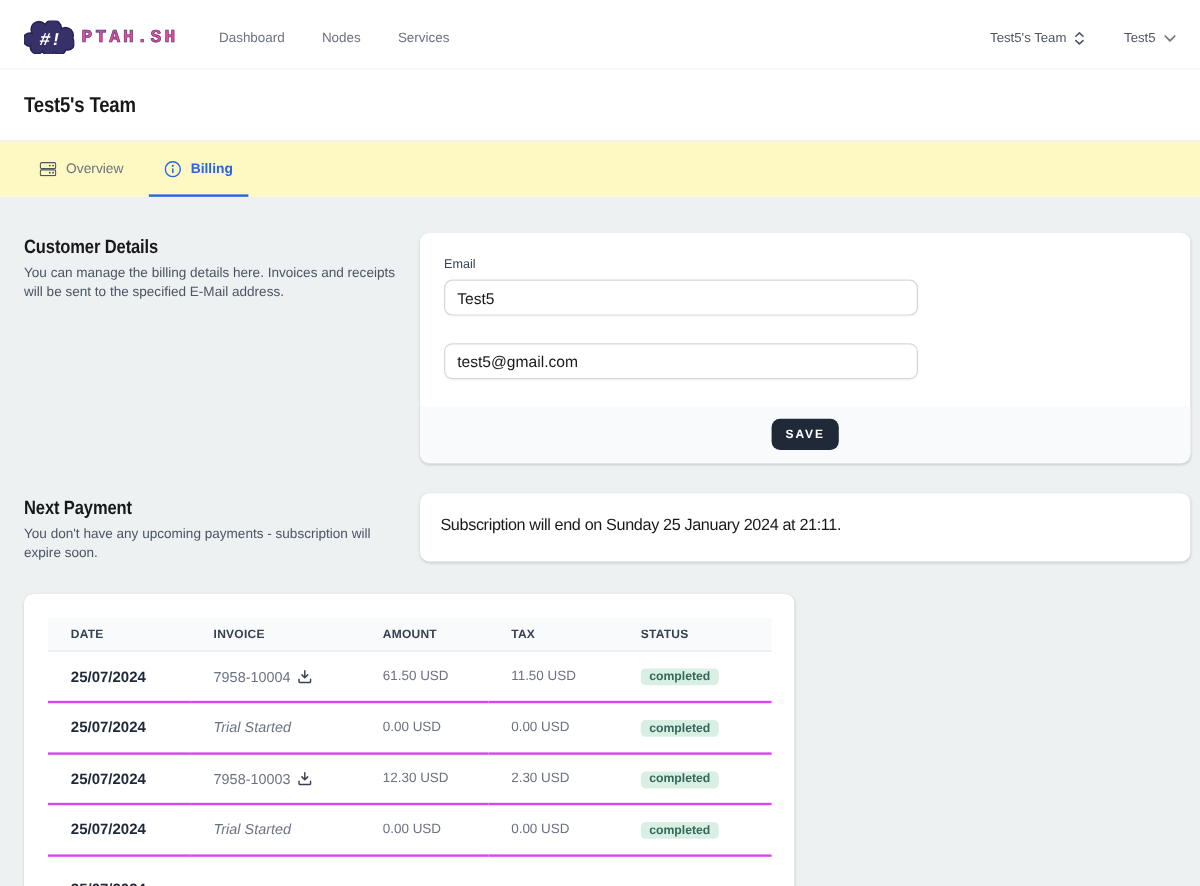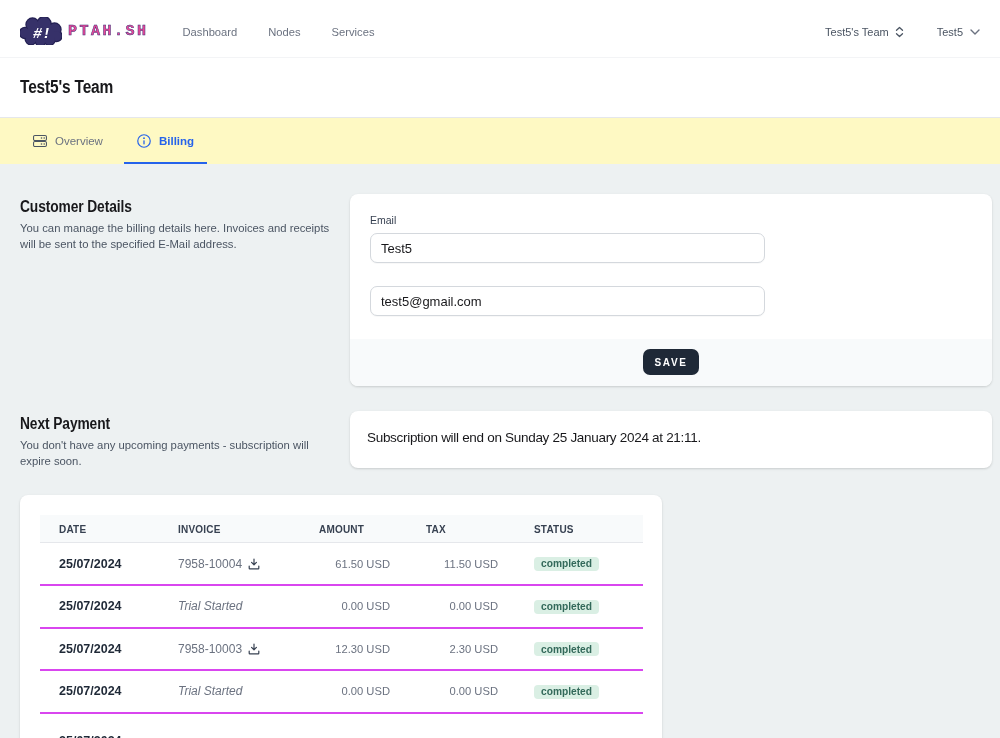--- a/index.html
+++ b/index.html
@@ -53,21 +53,21 @@
 
 .card.pad { padding:17px 20px 20px 17px; font-size:13.5px; line-height:20px; color:#18181b; letter-spacing:-0.3px; }
 
 .tbl { padding:20px 19px 0 20px; overflow:hidden; }
 table { border-collapse:collapse; width:603px; table-layout:fixed; }
 th { font-size:10px; line-height:10px; font-weight:700; color:#374151; text-align:left; letter-spacing:0.2px;
   padding:10px 19px 7px 19px; background:#f8fafb; border-bottom:1px solid #e5e7eb; }
 td { padding:0 19px; border-bottom:2px solid #d946ef; height:42.5px; font-size:12px; color:#6b7280; }
 tr:last-child td { border-bottom:none; }
 td.date { font-size:12.5px; font-weight:700; color:#1f2937; }
-th.r, td.r { text-align:right; } td.r { font-size:11.2px; padding-right:17px; }
+th.r, td.r { } td.r { font-size:11.2px; padding-right:17px; }
 .inv { display:flex; align-items:center; }
 .inv svg { margin-left:6px; }
 .trial { font-style:italic; color:#6b7280; }
 .badge { display:inline-block; background:#daefe4; color:#33695a; font-size:10.2px;
   font-weight:600; border-radius:4px; padding:1.5px 7px; }
 </style>
 </head>
 <body>
 <header>
   <div class="logo">

